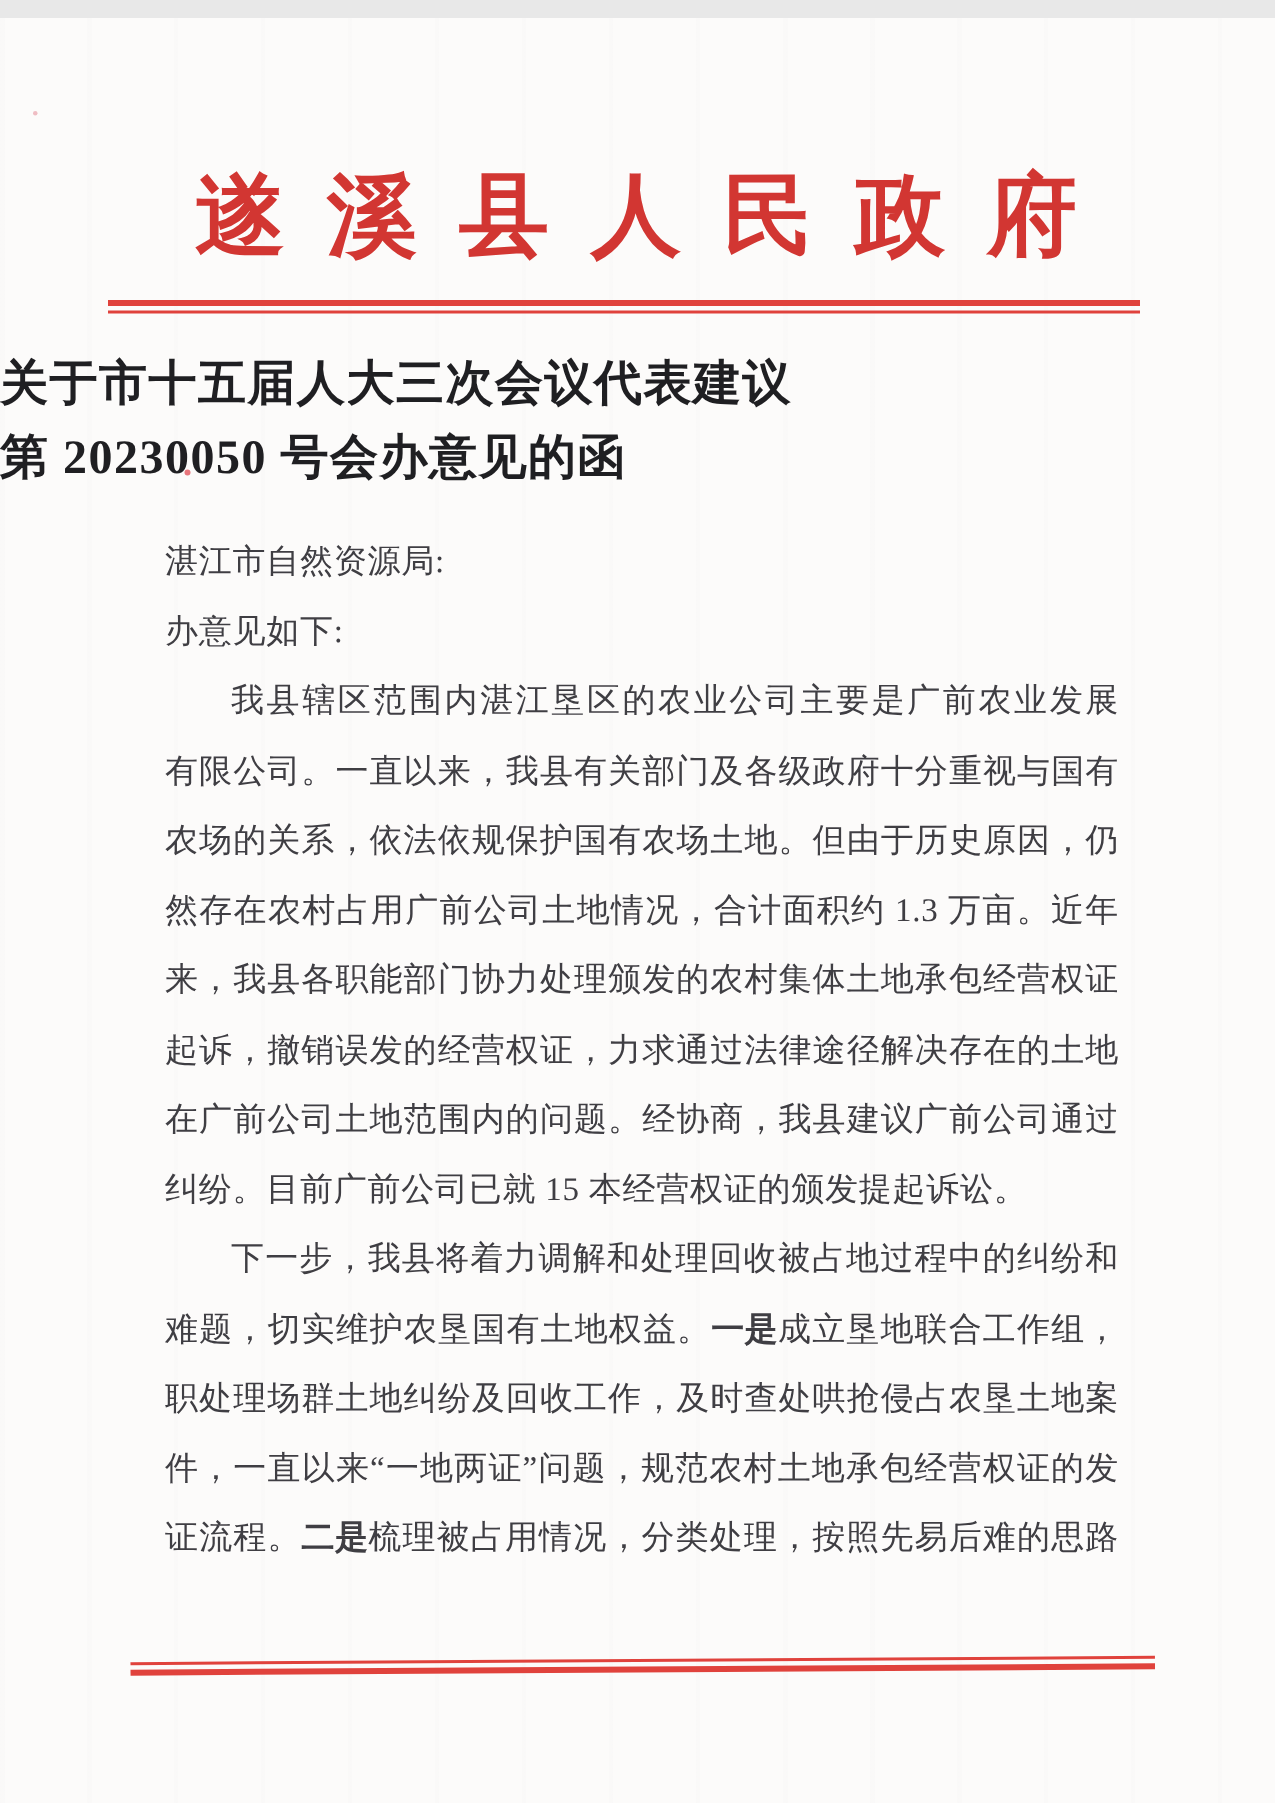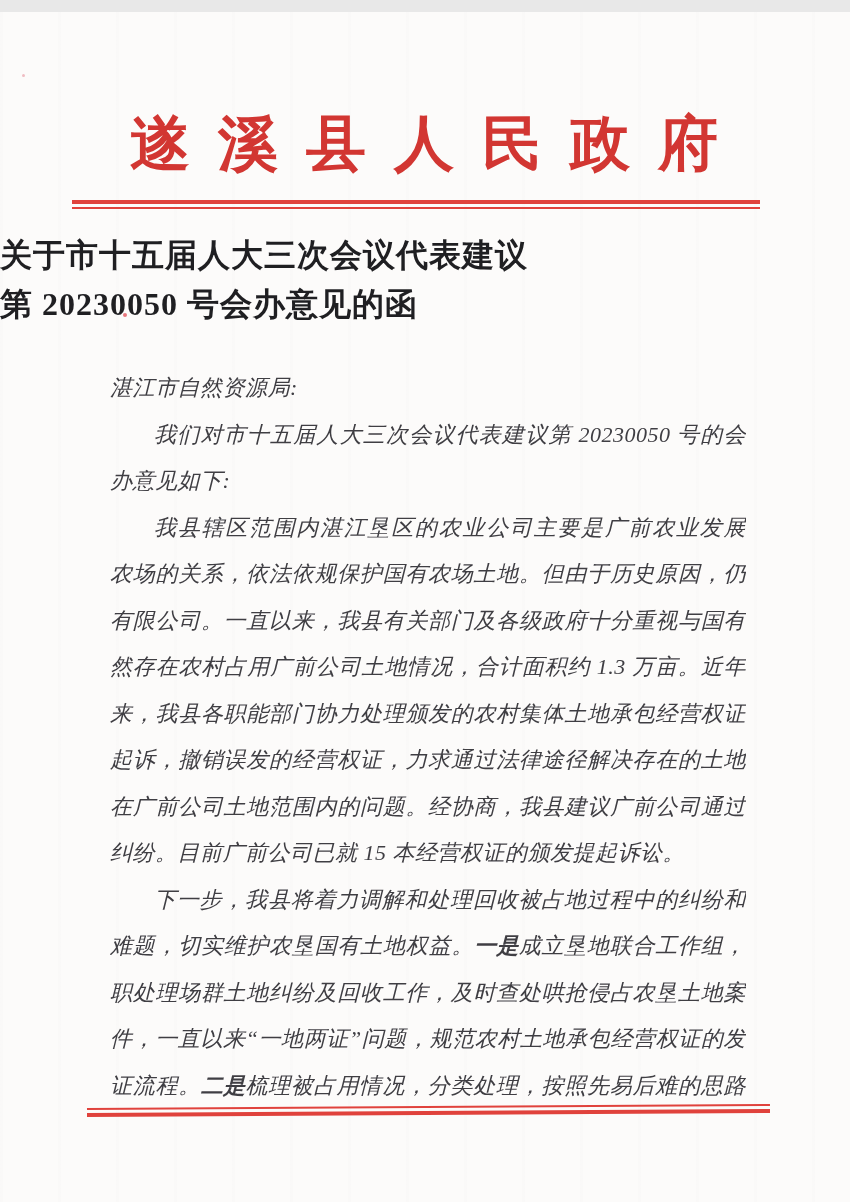--- a/index.html
+++ b/index.html
@@ -49,25 +49,24 @@
     color: var(--ink-dark);
     font-size: 32px;
     font-weight: bold;
     line-height: 49px;
     letter-spacing: 1px;
   }
   .doc-title span { display: block; }
   .body-text {
     position: absolute;
     left: 110px;
-    top: 353px;
+    top: 339px;
     width: 636px;
     font-size: 22px;
     color: var(--ink);
-    font-style: italic;
   }
   .line {
     height: 46.5px;
     line-height: 46.5px;
     overflow: hidden;
     text-align: left;
     letter-spacing: 0.5px;
   }
   .line.justify { text-align: justify; text-align-last: justify; }
   .line.indent { padding-left: 44px; }
@@ -96,25 +95,24 @@
     <div class="bar-thin"></div>
   </div>
 
   <h1 class="doc-title">
     <span>关于市十五届人大三次会议代表建议</span>
     <span>第 20230050 号会办意见的函</span>
   </h1>
 
   <div class="body-text" id="body-lines">
       <div class="line"><span>湛江市自然资源局:</span></div>
-      <div class="line indent justify"><span>我们对市十五届人大三次会议代表建议第 20230050 号的会</span></div>
       <div class="line"><span>办意见如下:</span></div>
       <div class="line indent justify"><span>我县辖区范围内湛江垦区的农业公司主要是广前农业发展</span></div>
+      <div class="line justify"><span>有限公司。一直以来，我县有关部门及各级政府十分重视与国有</span></div>
       <div class="line justify"><span>农场的关系，依法依规保护国有农场土地。但由于历史原因，仍</span></div>
-      <div class="line justify"><span>有限公司。一直以来，我县有关部门及各级政府十分重视与国有</span></div>
       <div class="line justify"><span>然存在农村占用广前公司土地情况，合计面积约 1.3 万亩。近年</span></div>
       <div class="line justify"><span>来，我县各职能部门协力处理颁发的农村集体土地承包经营权证</span></div>
       <div class="line justify"><span>起诉，撤销误发的经营权证，力求通过法律途径解决存在的土地</span></div>
       <div class="line justify"><span>在广前公司土地范围内的问题。经协商，我县建议广前公司通过</span></div>
       <div class="line"><span>纠纷。目前广前公司已就 15 本经营权证的颁发提起诉讼。</span></div>
       <div class="line indent justify"><span>下一步，我县将着力调解和处理回收被占地过程中的纠纷和</span></div>
       <div class="line justify"><span>难题，切实维护农垦国有土地权益。</span><span class="bold">一是</span><span>成立垦地联合工作组，</span></div>
       <div class="line justify"><span>职处理场群土地纠纷及回收工作，及时查处哄抢侵占农垦土地案</span></div>
       <div class="line justify"><span>件，一直以来“一地两证”问题，规范农村土地承包经营权证的发</span></div>
       <div class="line justify"><span>证流程。</span><span class="bold">二是</span><span>梳理被占用情况，分类处理，按照先易后难的思路</span></div>

